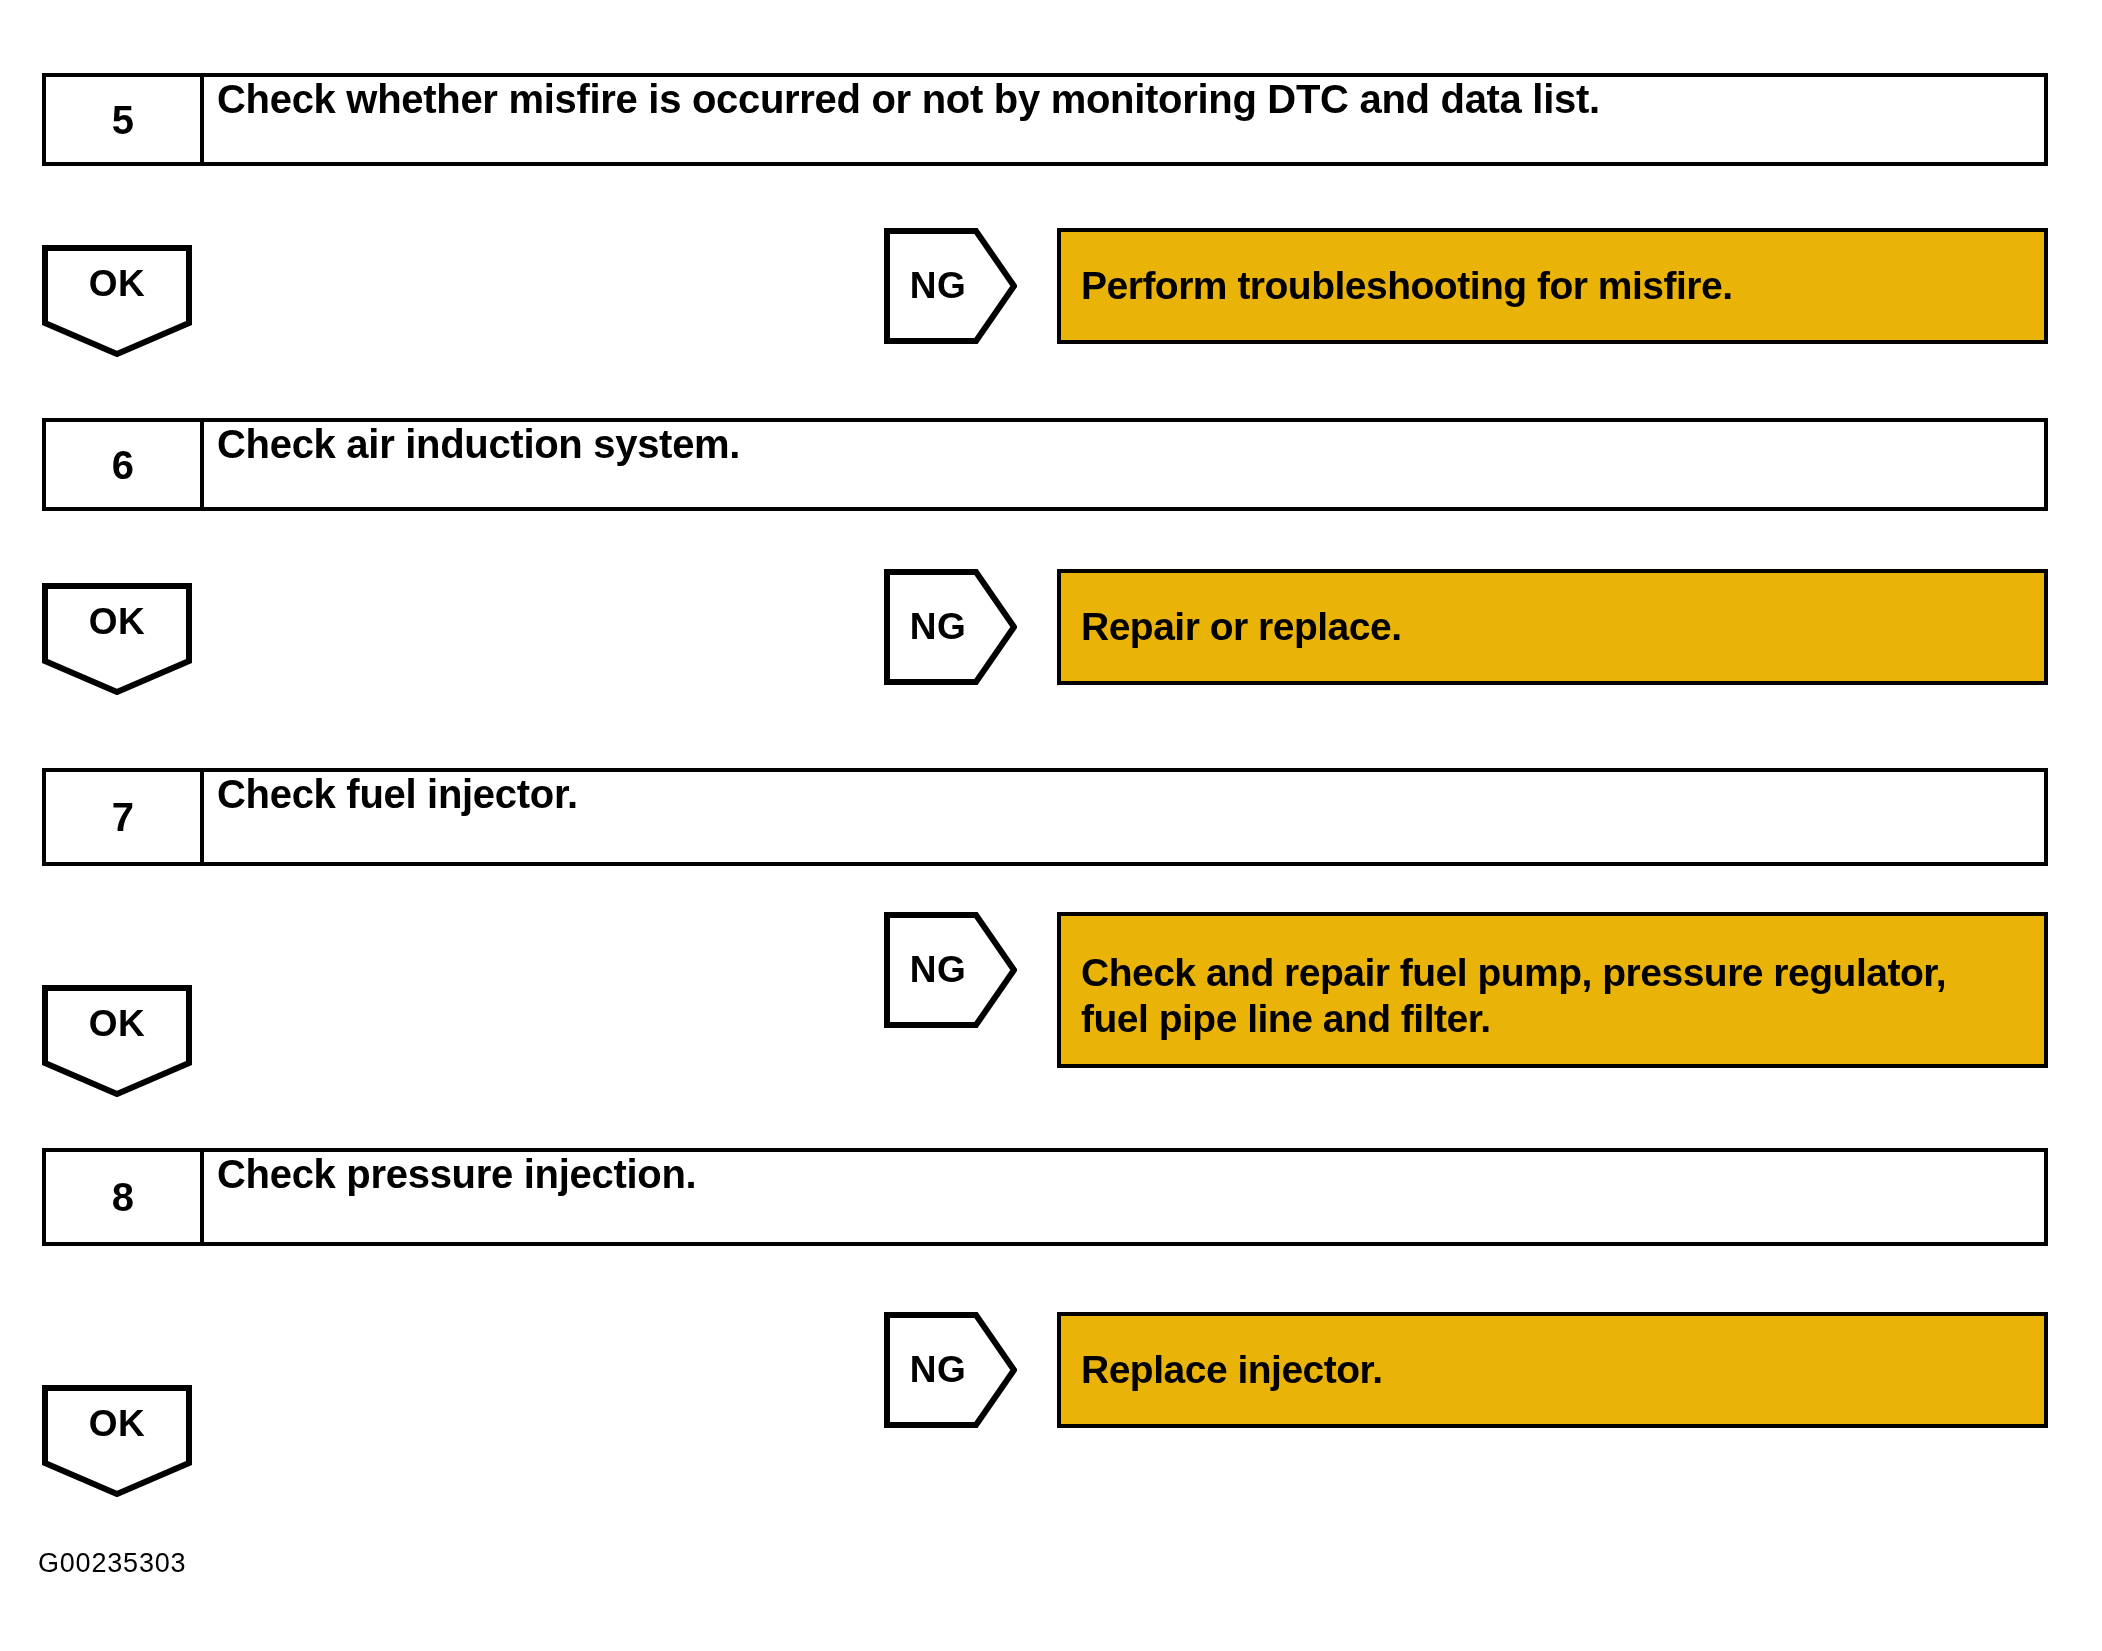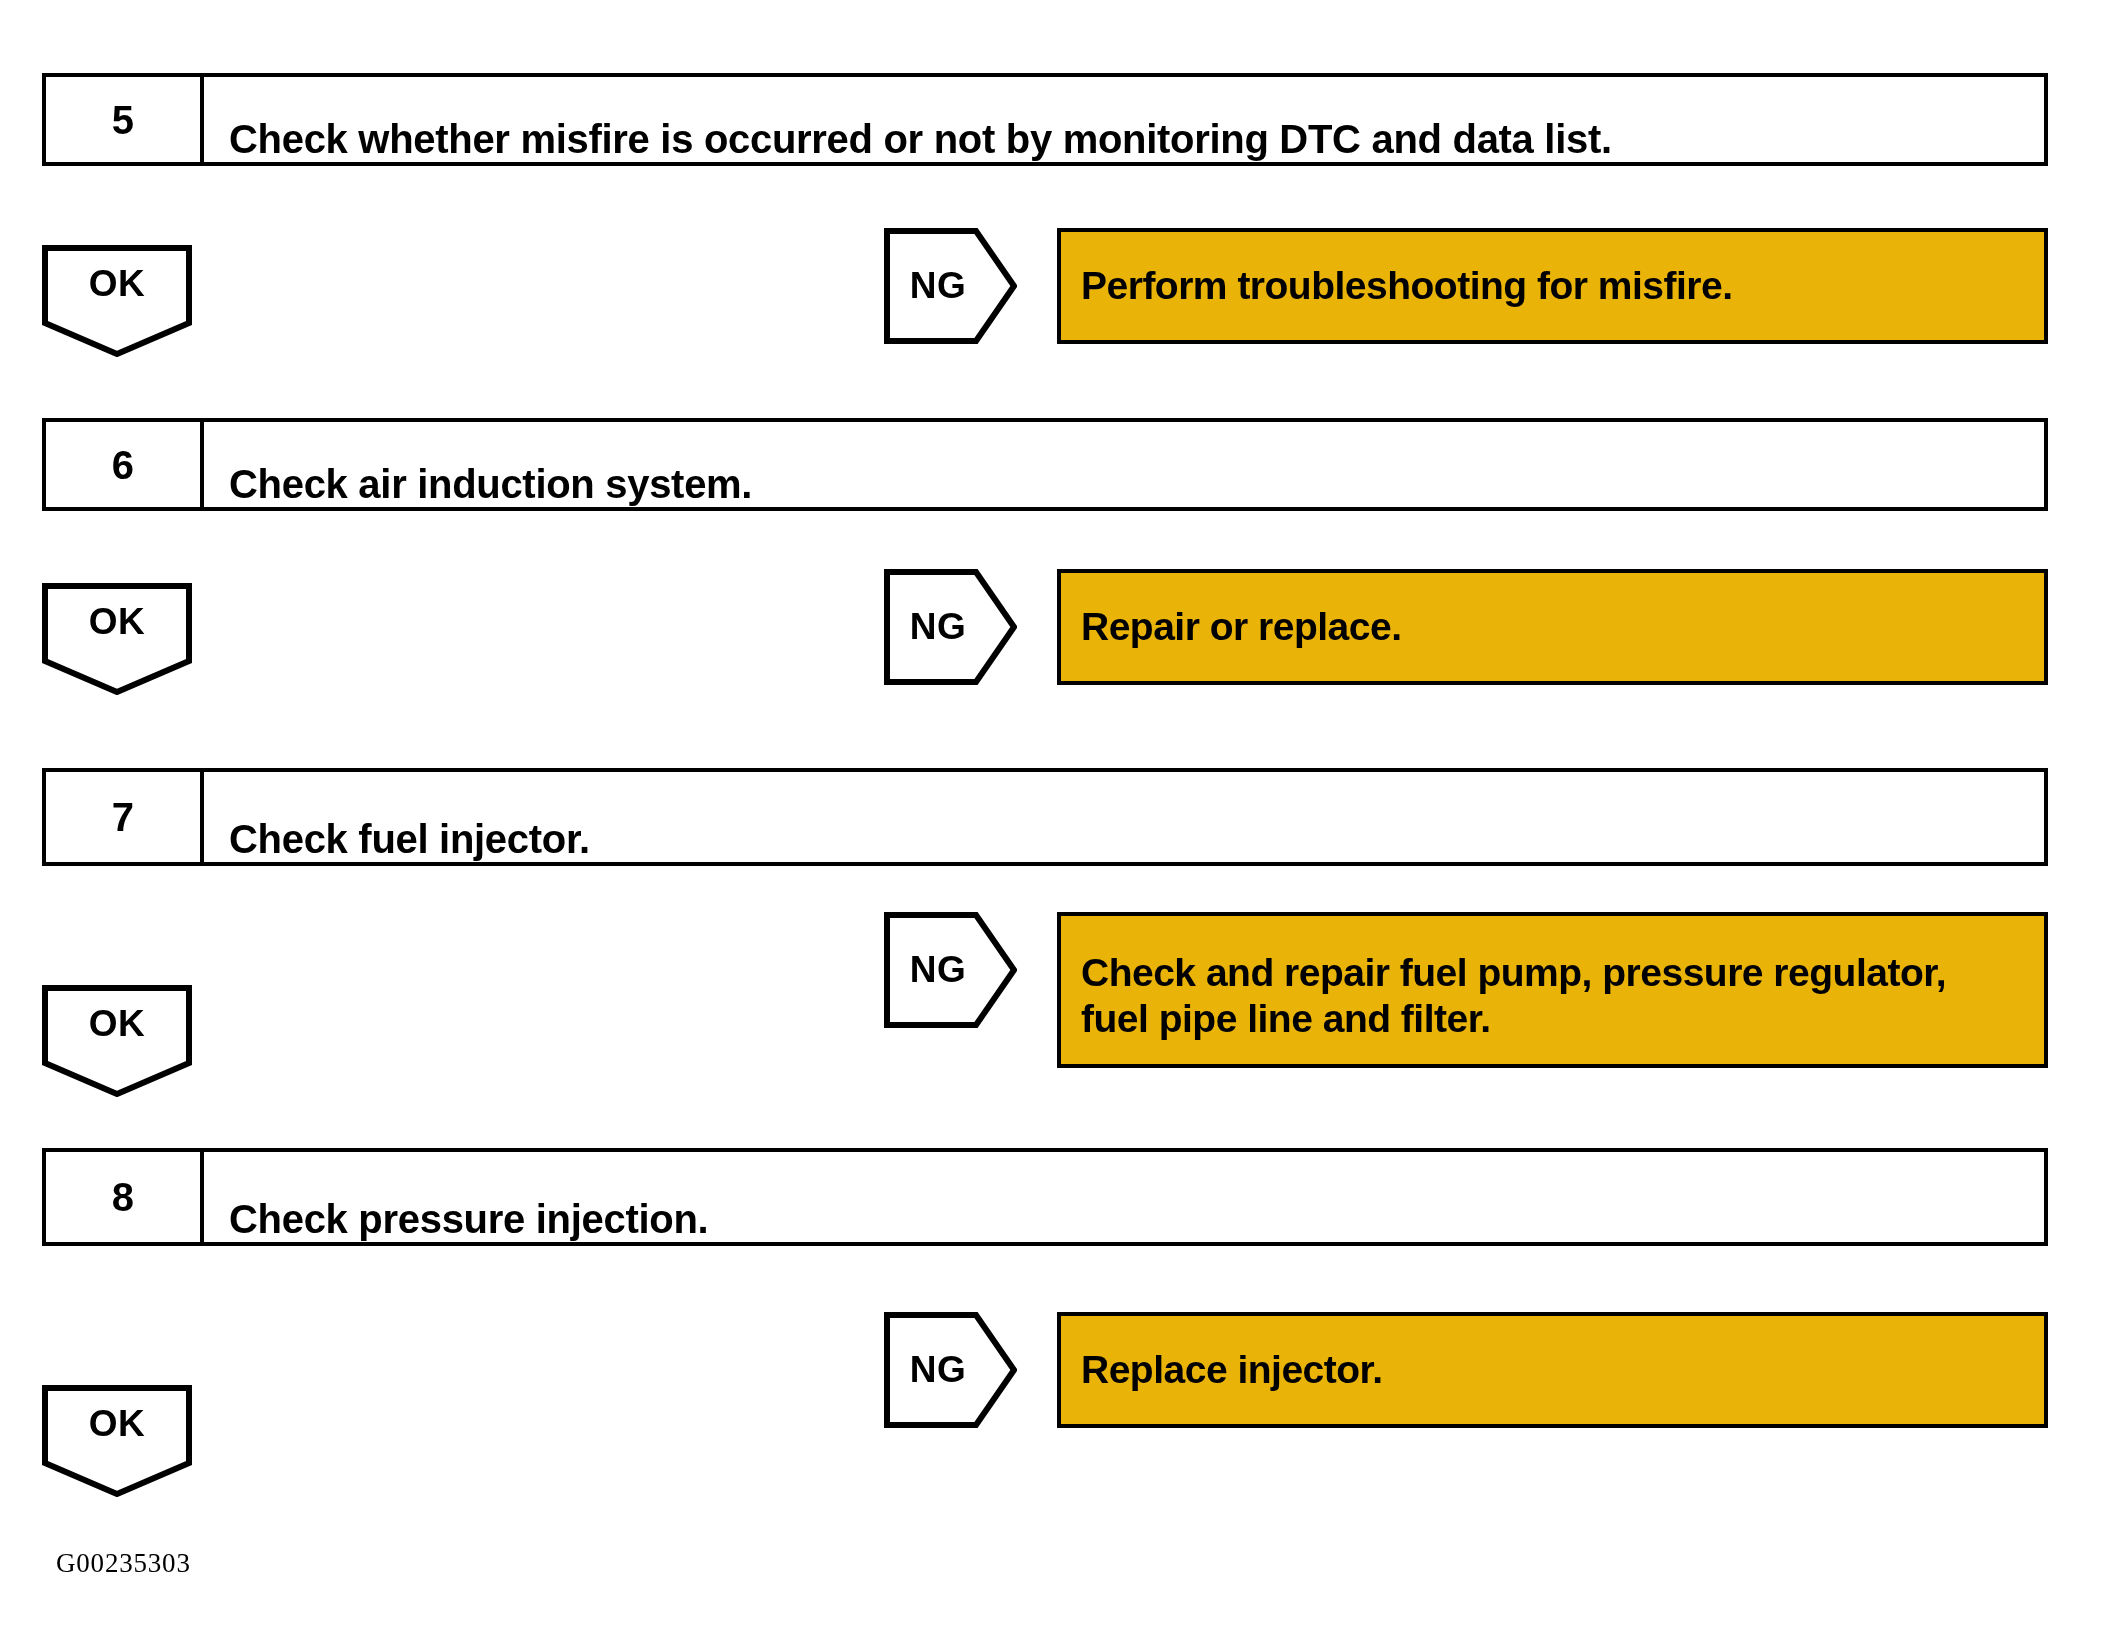--- a/index.html
+++ b/index.html
@@ -40,22 +40,22 @@
   }
   .step-num {
     font-size: 40px;
     font-weight: bold;
     line-height: 1;
     letter-spacing: 0.5px;
   }
   .step-text-cell {
     flex: 1 1 auto;
     display: flex;
-    align-items: flex-end;
-    padding-left: 25px;
+    align-items: flex-start;
+    padding-left: 13px;
     padding-right: 16px;
   }
   .step-text {
     font-size: 40px;
     font-weight: bold;
     line-height: 1.12;
     letter-spacing: -0.3px;
     white-space: nowrap;
   }
 
@@ -138,22 +138,21 @@
   }
 
   
   .doc-code {
     position: absolute;
     left: 38px;
     top: 1548px;
     font-size: 27px;
     font-weight: normal;
     letter-spacing: 0.8px;
-    font-family: Liberation Serif, serif;
-    margin-left: 18px;
+    font-family: Liberation Sans, sans-serif;
   }
 </style>
 </head>
 <body>
 
 <div id="page">
 
   <div class="step-row" style="left:42px; top:73px; width:2006px; height:93px;">
     <div class="step-num-cell">
       <span class="step-num">5</span>

